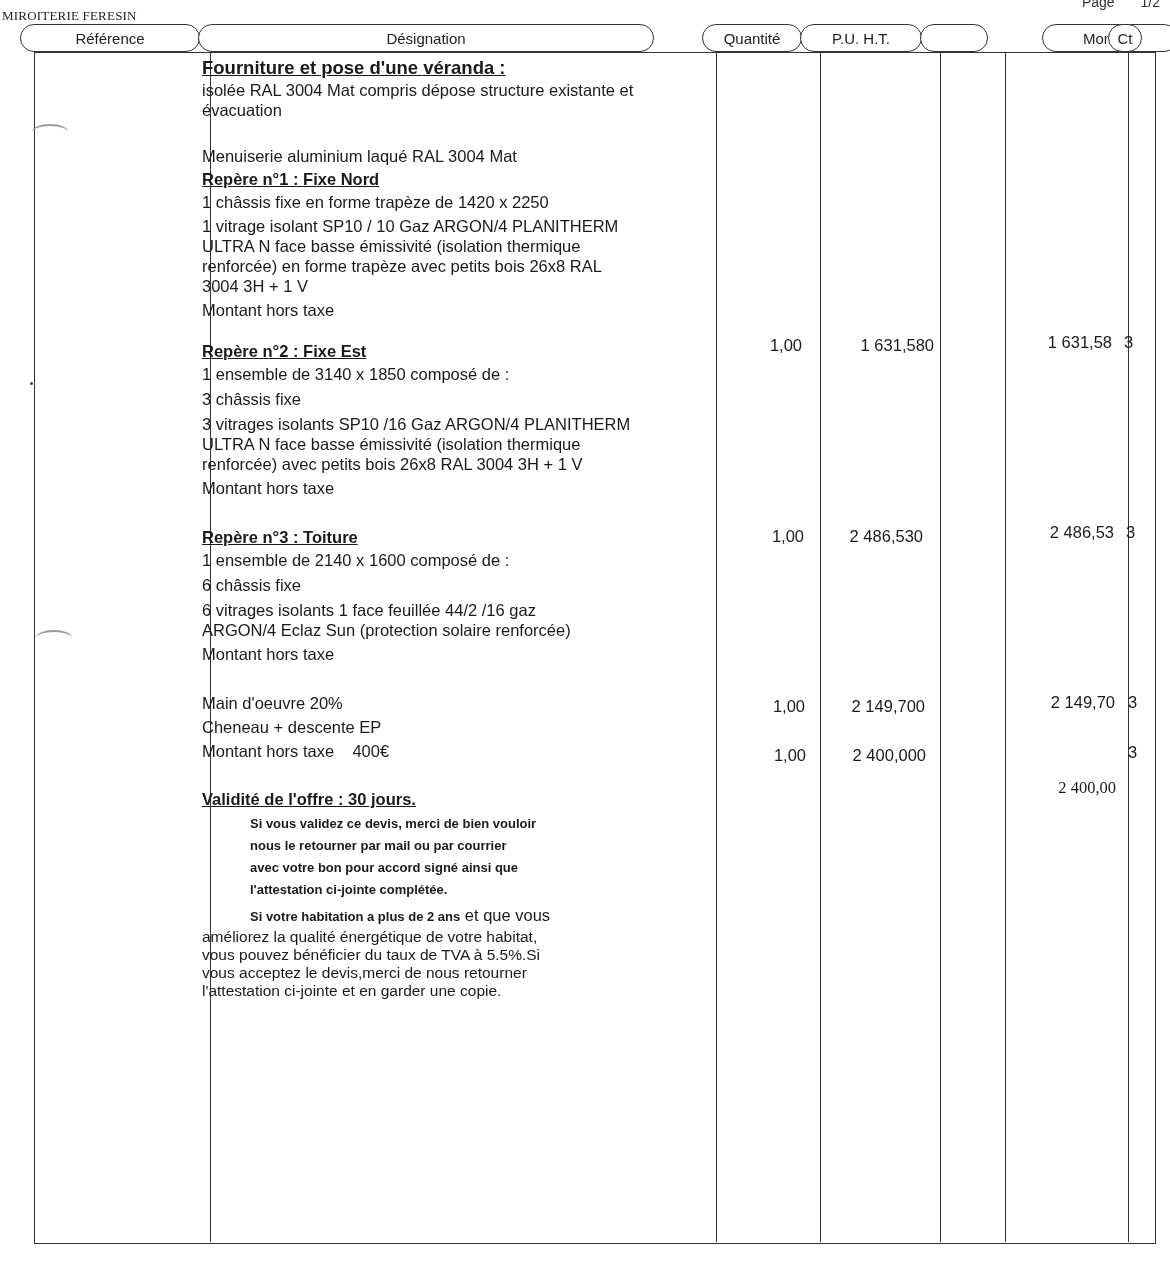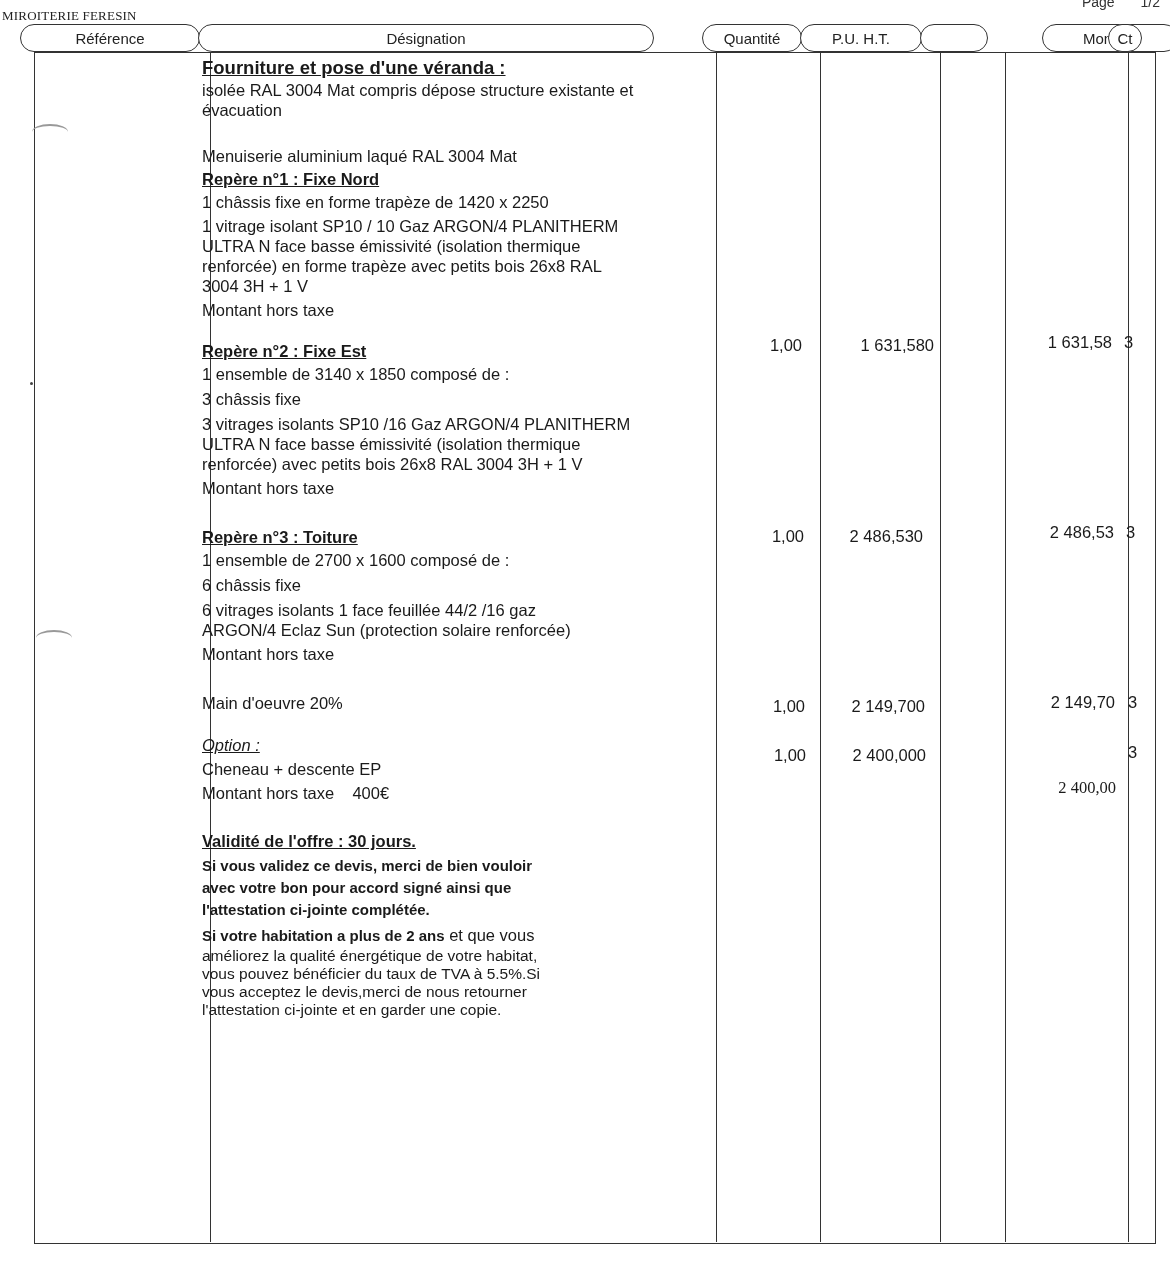--- a/index.html
+++ b/index.html
@@ -12,21 +12,21 @@
   .hdr { position:absolute; top:24px; height:28px; border:1.6px solid #333; border-radius:14px;
          box-sizing:border-box; display:flex; align-items:center; justify-content:center;
          font-size:15px; color:#222; background:#fff; }
   .table { position:absolute; left:34px; top:52px; width:1122px; height:1192px;
            border:1.6px solid #333; box-sizing:border-box; }
   .vline { position:absolute; top:52px; width:1.4px; background:#333; height:1190px; }
   .desig { position:absolute; left:202px; top:58px; width:510px; font-size:16.5px; line-height:20px; }
   .desig .t { white-space:nowrap; }
   .bold-u { font-weight:bold; text-decoration:underline; }
   .h1 { font-size:18.5px; font-weight:bold; text-decoration:underline; }
-  .big-b { font-weight:bold; font-size:15px; line-height:22px; }
+  .big-b { font-weight:bold; font-size:13px; line-height:22px;margin-left:48px; }
   .num { position:absolute; font-size:16.5px; text-align:left; white-space:nowrap; }
   .ct { position:absolute; font-size:16.5px; }
   .arc { position:absolute; width:36px; height:14px; border-top:2px solid #999; border-radius:50% 50% 0 0; }
   .dot { position:absolute; width:3px; height:3px; background:#444; border-radius:50%; }
 </style>
 </head>
 <body>
 
 <div class="company">MIROITERIE FERESIN</div>
 <div class="pageinfo">
@@ -70,34 +70,34 @@
 
   <div class="t bold-u" style="margin-top:21px;">Repère n°2 : Fixe Est</div>
   <div class="t" style="margin-top:3px;">1 ensemble de 3140 x 1850 composé de :</div>
   <div class="t" style="margin-top:5px;">3 châssis fixe</div>
   <div class="t" style="margin-top:5px;">3 vitrages isolants SP10 /16 Gaz ARGON/4 PLANITHERM</div>
   <div class="t">ULTRA N face basse émissivité (isolation thermique</div>
   <div class="t">renforcée) avec petits bois 26x8 RAL 3004 3H + 1 V</div>
   <div class="t" style="margin-top:4px;">Montant hors taxe</div>
 
   <div class="t bold-u" style="margin-top:29px;">Repère n°3 : Toiture</div>
-  <div class="t" style="margin-top:3px;">1 ensemble de 2700 x 1600 composé de :</div>
+  <div class="t" style="margin-top:3px;">1 ensemble de 2140 x 1600 composé de :</div>
   <div class="t" style="margin-top:5px;">6 châssis fixe</div>
   <div class="t" style="margin-top:5px;">6 vitrages isolants 1 face feuillée 44/2 /16 gaz</div>
   <div class="t">ARGON/4 Eclaz Sun (protection solaire renforcée)</div>
   <div class="t" style="margin-top:4px;">Montant hors taxe</div>
 
   <div class="t" style="margin-top:29px;">Main d'oeuvre 20%</div>
 
-  <div class="t" style="margin-top:22px;font-style:italic;text-decoration:underline;">Option :</div>
   <div class="t" style="margin-top:4px;white-space:pre;">Cheneau + descente EP</div>
   <div class="t" style="margin-top:4px;white-space:pre;">Montant hors taxe    400€</div>
 
   <div class="t bold-u" style="margin-top:28px;">Validité de l'offre : 30 jours.</div>
   <div class="t big-b" style="margin-top:4px;">Si vous validez ce devis, merci de bien vouloir</div>
+  <div class="t big-b">nous le retourner par mail ou par courrier</div>
   <div class="t big-b">avec votre bon pour accord signé ainsi que</div>
   <div class="t big-b">l'attestation ci-jointe complétée.</div>
   <div class="t" style="margin-top:4px;"><span class="big-b">Si votre habitation a plus de 2 ans</span><span> et que vous</span></div>
   <div class="t" style="font-size:15.5px;line-height:18px;">améliorez la qualité énergétique de votre habitat,</div>
   <div class="t" style="font-size:15.5px;line-height:18px;">vous pouvez bénéficier du taux de TVA à 5.5%.Si</div>
   <div class="t" style="font-size:15.5px;line-height:18px;">vous acceptez le devis,merci de nous retourner</div>
   <div class="t" style="font-size:15.5px;line-height:18px;">l'attestation ci-jointe et en garder une copie.</div>
 </div>
 
 <div>

